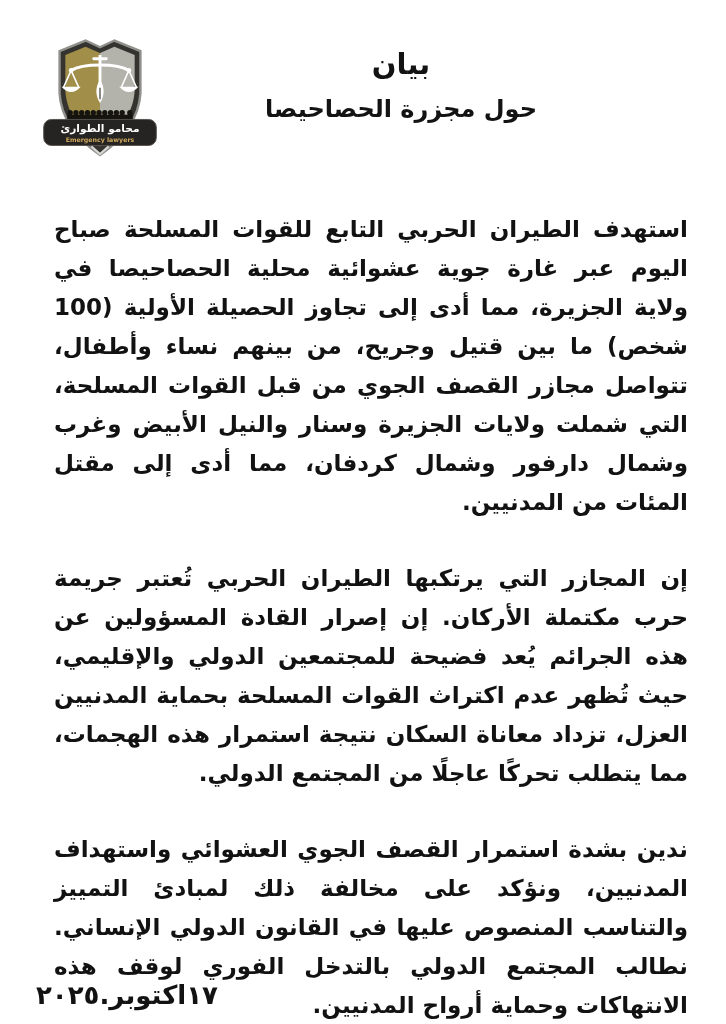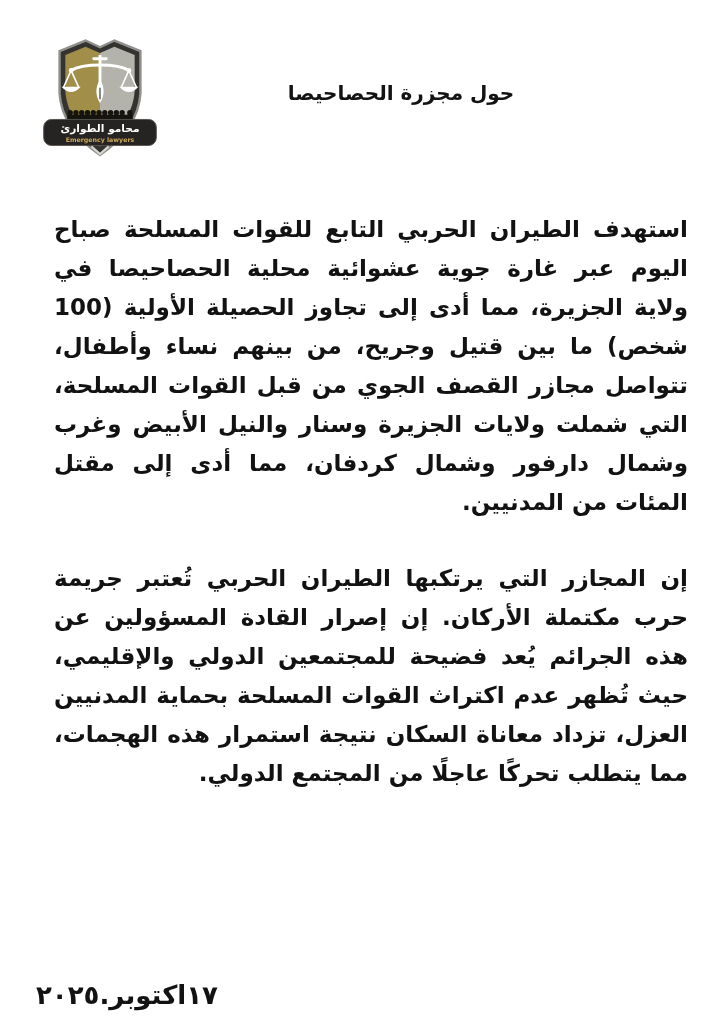--- a/index.html
+++ b/index.html
@@ -6,21 +6,21 @@
   .page{
     position:relative;width:726px;height:1024px;background:#ffffff;overflow:hidden;
     font-family:"DejaVu Sans",sans-serif;color:#121212;
   }
   .logo{position:absolute;left:42px;top:28px;width:116px;height:129px;}
   .title{
     position:absolute;top:48px;left:188px;right:112px;text-align:center;
     font-weight:bold;color:#131313;direction:rtl;
   }
   .title-line1{font-size:29px;line-height:32px;}
-  .title-line2{font-size:20px;line-height:34px;margin-top:28px;letter-spacing:0.5px;}
+  .title-line2{font-size:24px;line-height:34px;margin-top:12px;letter-spacing:0.5px;}
   .content{
     position:absolute;top:210px;left:38px;right:38px;
     direction:rtl;text-align:justify;text-justify:inter-word;
     font-weight:bold;font-size:23px;line-height:39px;color:#121212;
   }
   .content p{margin:0 0 37px 16px;}
   .date{
     position:absolute;top:980px;left:36px;right:0;text-align:left;
     direction:rtl;font-weight:bold;font-size:26px;color:#121212;
   }
@@ -73,24 +73,26 @@
     </g>
     <g>
       <rect x="1.5" y="95" width="117" height="27" rx="8" fill="#262422" stroke="#55524e" stroke-width="1"></rect>
       <text x="60" y="108" text-anchor="middle" font-size="11" font-weight="bold" fill="#ffffff" font-family="DejaVu Sans, sans-serif">محامو الطوارئ</text>
       <text x="60" y="118.5" text-anchor="middle" font-size="6.5" font-weight="bold" fill="#cfa85c" font-family="DejaVu Sans, sans-serif">Emergency lawyers</text>
     </g>
     <path d="M51,123 L60,131 L69,123" fill="none" stroke="#d8d8d4" stroke-width="2.2"></path>
   </svg>
 
   <div class="title">
+    <div class="title-line1">بيان</div>
     <div class="title-line2">حول مجزرة الحصاحيصا</div>
   </div>
 
   <div class="content">
     <p>استهدف الطيران الحربي التابع للقوات المسلحة صباح اليوم عبر غارة جوية عشوائية محلية الحصاحيصا في ولاية الجزيرة، مما أدى إلى تجاوز الحصيلة الأولية (100 شخص) ما بين قتيل وجريح، من بينهم نساء وأطفال، تتواصل مجازر القصف الجوي من قبل القوات المسلحة، التي شملت ولايات الجزيرة وسنار والنيل الأبيض وغرب وشمال دارفور وشمال كردفان، مما أدى إلى مقتل المئات من المدنيين.</p>
     <p>إن المجازر التي يرتكبها الطيران الحربي تُعتبر جريمة حرب مكتملة الأركان. إن إصرار القادة المسؤولين عن هذه الجرائم يُعد فضيحة للمجتمعين الدولي والإقليمي، حيث تُظهر عدم اكتراث القوات المسلحة بحماية المدنيين العزل، تزداد معاناة السكان نتيجة استمرار هذه الهجمات، مما يتطلب تحركًا عاجلًا من المجتمع الدولي.</p>
+    <p>ندين بشدة استمرار القصف الجوي العشوائي واستهداف المدنيين، ونؤكد على مخالفة ذلك لمبادئ التمييز والتناسب المنصوص عليها في القانون الدولي الإنساني. نطالب المجتمع الدولي بالتدخل الفوري لوقف هذه الانتهاكات وحماية أرواح المدنيين.</p>
 
   </div>
 
   <div class="date">١٧اكتوبر.٢٠٢٥</div>
 
 </div>
 
 </body></html>

